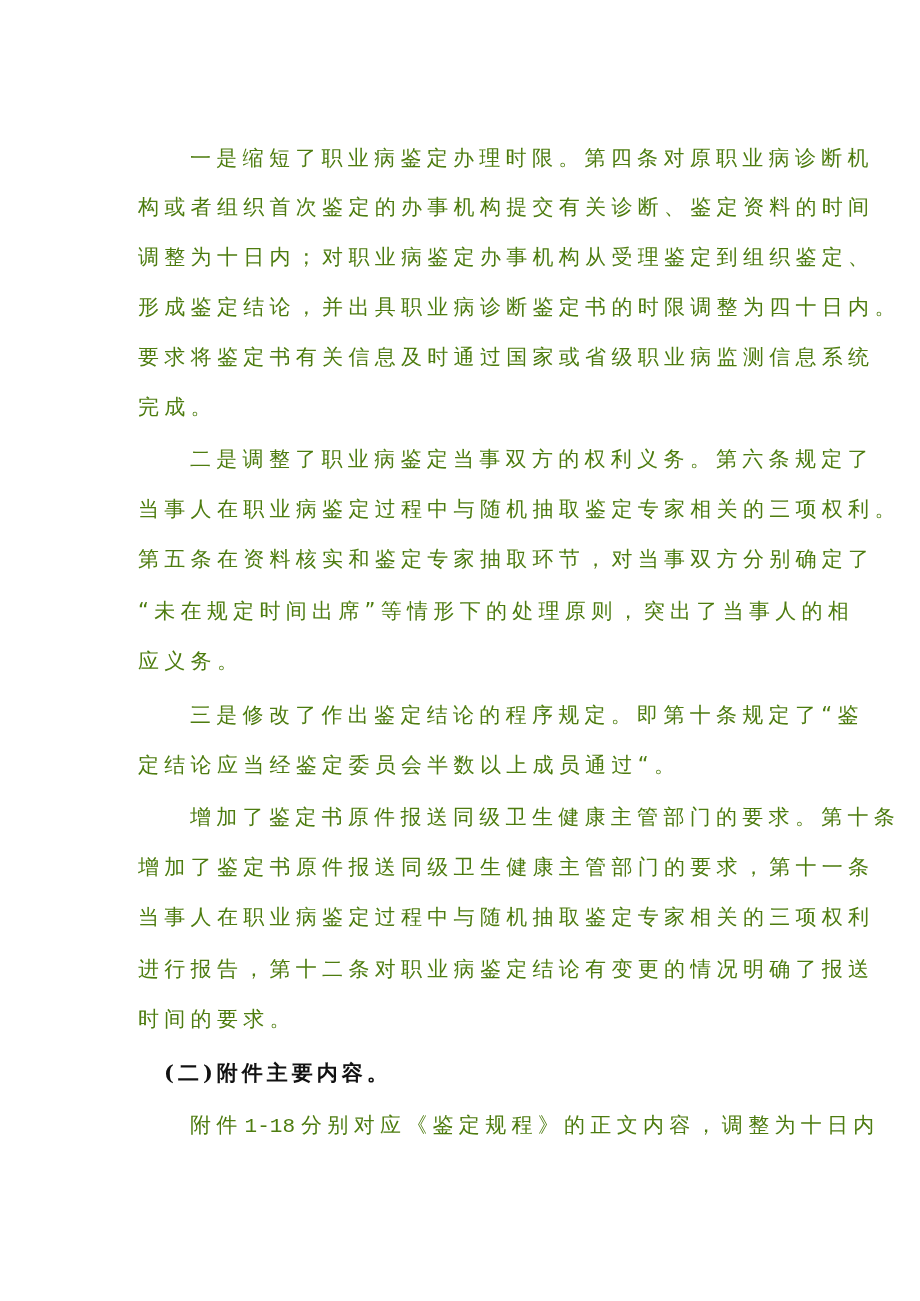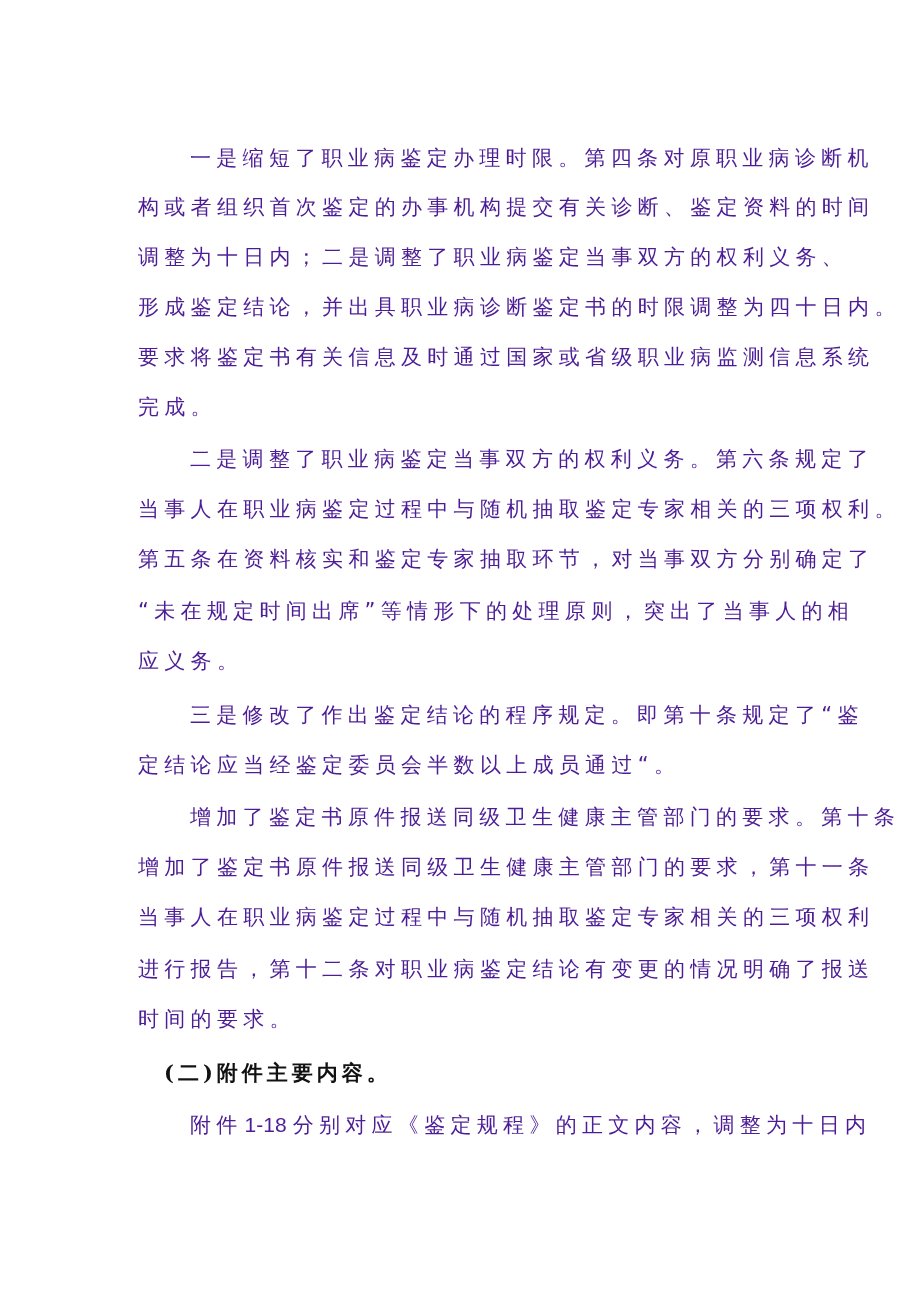--- a/index.html
+++ b/index.html
@@ -21,46 +21,46 @@
     background: #ffffff;
   }
   .line {
     position: absolute;
     left: 138px;
     height: 30px;
     line-height: 30px;
     font-family: "DejaVu Sans", "Liberation Sans", sans-serif;
     font-size: 21px;
     letter-spacing: 5.3px;
-    color: #4c1d95;
+    color: #4d7c0f;
     white-space: nowrap;
   }
   .indent { left: 190px; }
   .heading {
     left: 164px;
     font-family: "DejaVu Serif", "Liberation Serif", serif;
     letter-spacing: 4px;
     color: #111111;
     font-weight: bold;
   }
   .num {
-    font-family: Liberation Sans, sans-serif;
+    font-family: Liberation Mono, monospace;
     letter-spacing: 0;
     margin: 0 6px 0 2px;
   }
 </style>
 </head>
 <body>
 
 <div class="page">
 
   <div>
     <div class="line indent" style="top:143px">一是缩短了职业病鉴定办理时限。第四条对原职业病诊断机</div>
     <div class="line" style="top:192px">构或者组织首次鉴定的办事机构提交有关诊断、鉴定资料的时间</div>
-    <div class="line" style="top:242px">调整为十日内；二是调整了职业病鉴定当事双方的权利义务、</div>
+    <div class="line" style="top:242px">调整为十日内；对职业病鉴定办事机构从受理鉴定到组织鉴定、</div>
     <div class="line" style="top:292px">形成鉴定结论，并出具职业病诊断鉴定书的时限调整为四十日内。</div>
     <div class="line" style="top:342px">要求将鉴定书有关信息及时通过国家或省级职业病监测信息系统</div>
     <div class="line" style="top:392px">完成。</div>
   </div>
 
   <div>
     <div class="line indent" style="top:444px">二是调整了职业病鉴定当事双方的权利义务。第六条规定了</div>
     <div class="line" style="top:494px">当事人在职业病鉴定过程中与随机抽取鉴定专家相关的三项权利。</div>
     <div class="line" style="top:544px">第五条在资料核实和鉴定专家抽取环节，对当事双方分别确定了</div>
     <div class="line" style="top:596px">“未在规定时间出席”等情形下的处理原则，突出了当事人的相</div>

